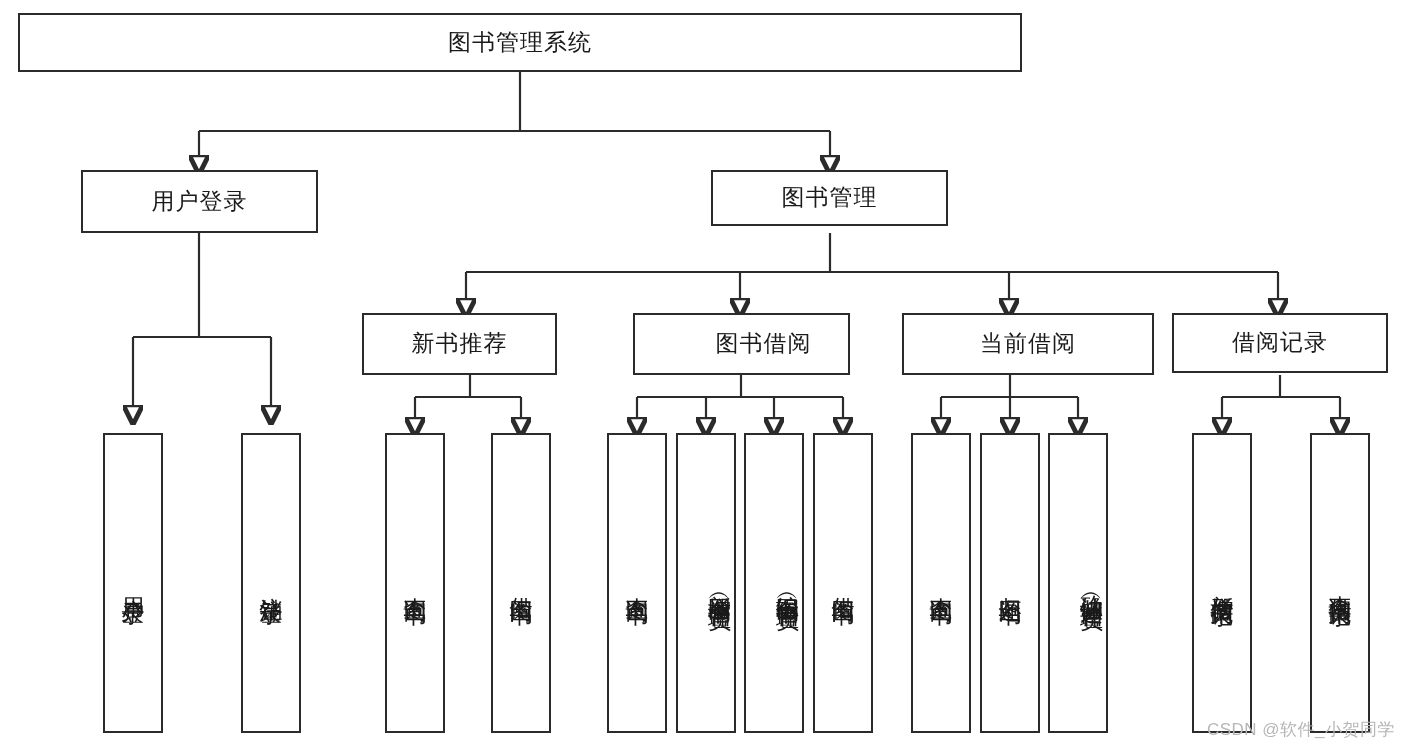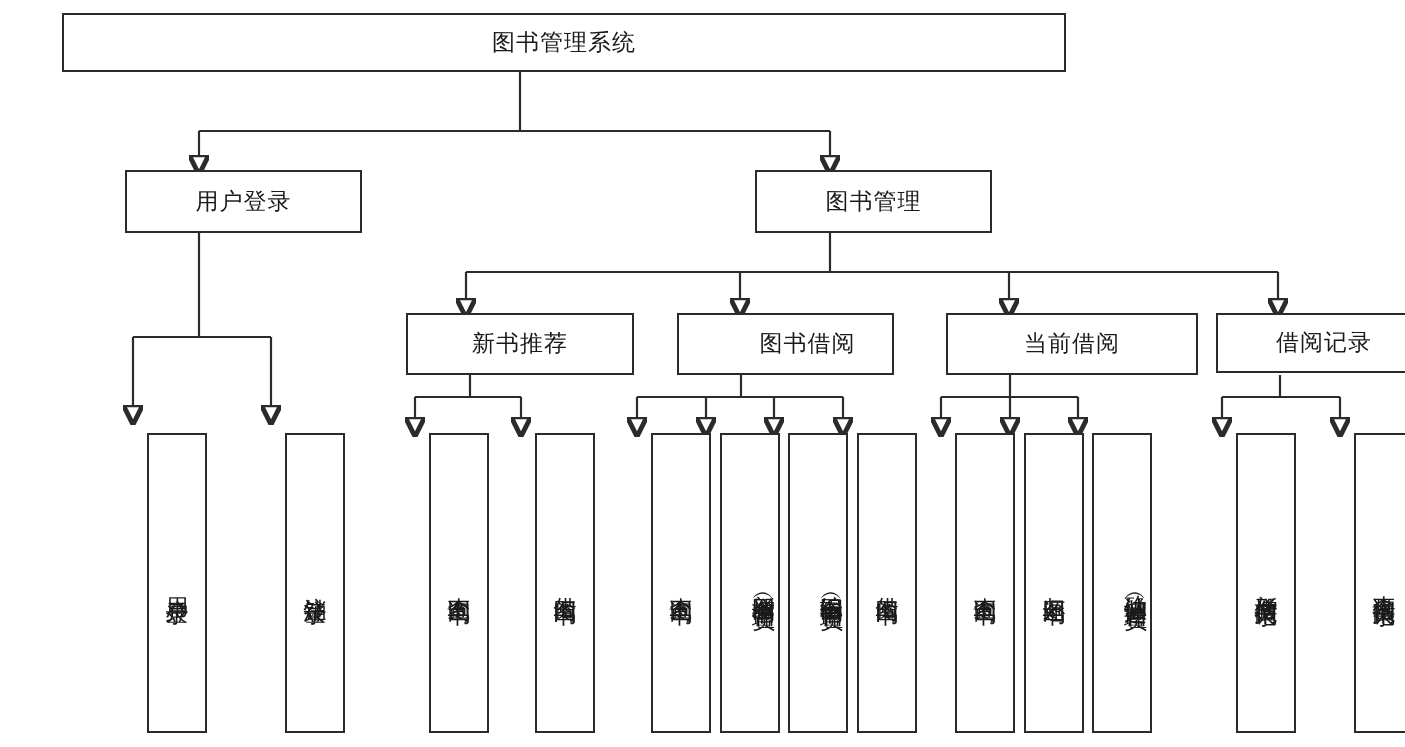--- a/index.html
+++ b/index.html
@@ -19,21 +19,20 @@
   }
   .node {
     position: absolute;
     box-sizing: border-box;
     border: 2px solid #2b2b2b;
     background: #ffffff;
     display: flex;
     align-items: center;
     justify-content: center;
     color: #1a1a1a;
-    margin-left: 44px;
   }
   .node-h {
     font-size: 23px;
     letter-spacing: 1px;
     line-height: 1.2;
     white-space: nowrap;
   }
   .node-v {
     font-size: 23px;
     writing-mode: vertical-rl;
@@ -130,25 +129,25 @@
     <line x1="1340" y1="397" x2="1340" y2="419" marker-end="url(#arrow)"></line>
   </svg>
 
   <div class="node node-h" style="left:18px; top:13px; width:1004px; height:59px;">
     <span>图书管理系统</span>
   </div>
 
   <div class="node node-h" style="left:81px; top:170px; width:237px; height:63px;">
     <span>用户登录</span>
   </div>
-  <div class="node node-h" style="left:711px; top:170px; width:237px; height:63px;">
+  <div class="node node-h" style="left:711px; top:170px; width:237px; height:56px;">
     <span>图书管理</span>
   </div>
 
-  <div class="node node-h" style="left:362px; top:313px; width:228px; height:62px;">
+  <div class="node node-h" style="left:362px; top:313px; width:195px; height:62px;">
     <span>新书推荐</span>
   </div>
   <div class="node node-h" style="left:633px; top:313px; width:217px; height:62px;padding-left:44px;">
     <span>图书借阅</span>
   </div>
   <div class="node node-h" style="left:902px; top:313px; width:252px; height:62px;">
     <span>当前借阅</span>
   </div>
   <div class="node node-h" style="left:1172px; top:313px; width:216px; height:60px;">
     <span>借阅记录</span>
@@ -191,14 +190,15 @@
     <span>确认归还（管理员）</span>
   </div>
 
   <div class="node node-v center-v" style="left:1192px; top:433px; width:60px; height:300px;">
     <span>新增借阅记录</span>
   </div>
   <div class="node node-v center-v" style="left:1310px; top:433px; width:60px; height:300px;">
     <span>查询借阅记录</span>
   </div>
 
+  <div class="watermark">CSDN @软件_小贺同学</div>
 
 </div>
 
 </body></html>

